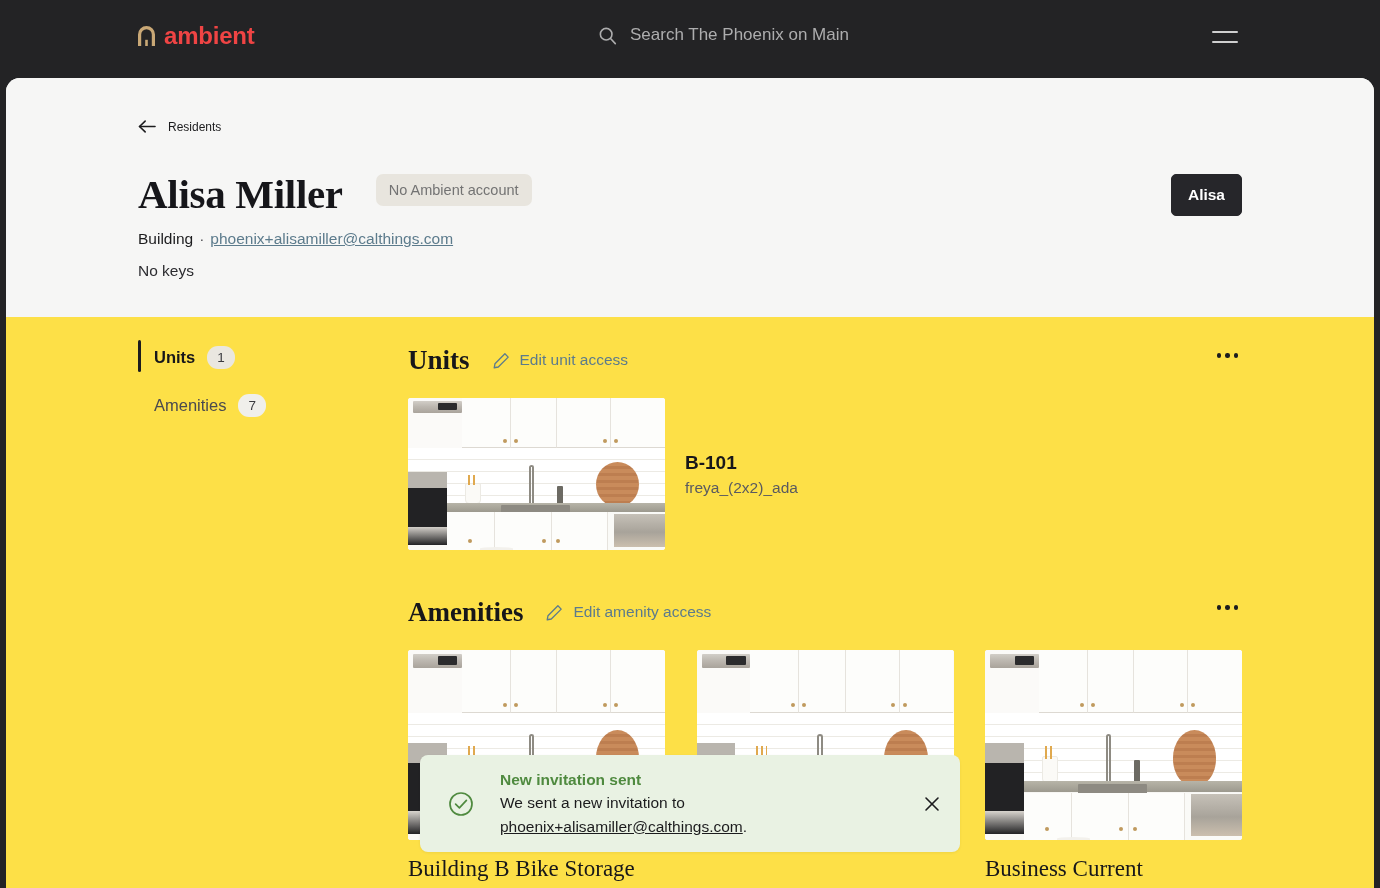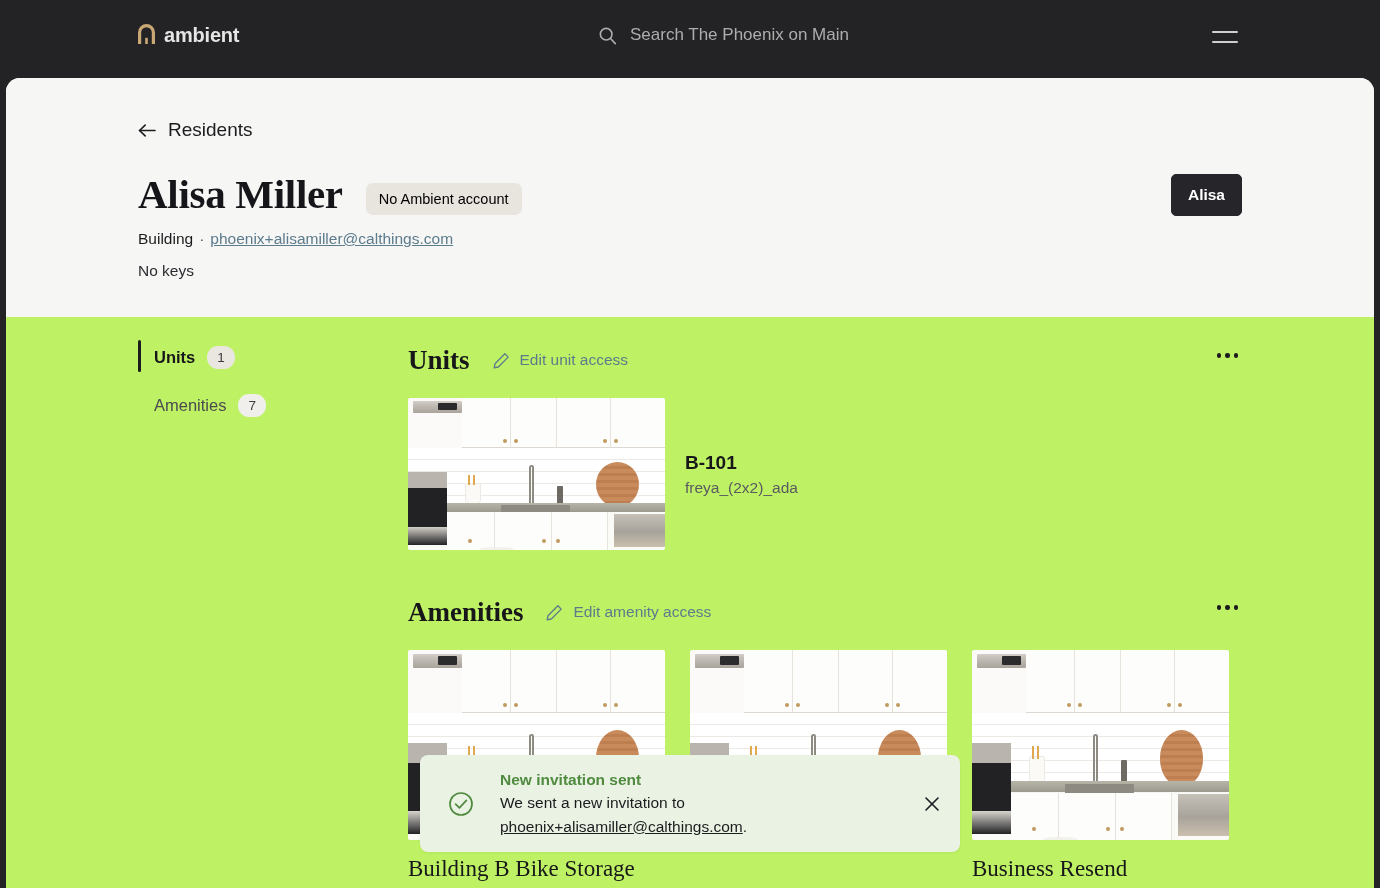--- a/index.html
+++ b/index.html
@@ -16,21 +16,21 @@
     position: absolute; top: 0; left: 0; width: 1380px; height: 78px;
     background: #232325;
     display: flex; align-items: center;
   }
   .brand {
     position: absolute; left: 138px; top: 24px;
     display: flex; align-items: center; gap: 9px;
   }
   .brand-mark { width: 17px; height: 21px; position: relative; display:block; }
   .brand-name {
-    color: #e5e5e5; font-size: 20px; font-weight: 600; letter-spacing: -0.2px;
+    color: #ef4444; font-size: 24px; font-weight: 600; letter-spacing: -0.2px;
     line-height: 1;
   }
   .searchwrap {
     position: absolute; left: 598px; top: 25px;
     display: flex; align-items: center; gap: 13px;
   }
   .search-icon { width: 19px; height: 19px; display:block; }
   .search-text { color: #adadae; font-size: 17px; }
   .hamburger {
     position: absolute; right: 142px; top: 31px;
@@ -47,32 +47,32 @@
     background: #ffffff; border-radius: 14px 14px 0 0; overflow: hidden;
   }
   .panel-head {
     background: #f6f6f5; width: 100%; height: 239px; position: relative;
   }
   .backlink {
     position: absolute; left: 132px; top: 41px;
     display: flex; align-items: center; gap: 11px; cursor: pointer;
   }
   .back-arrow { width: 19px; height: 15px; display:block; }
-  .back-label { font-size: 19px; color: #1c1c1e; font-weight: 500; }
+  .back-label { font-size: 12px; color: #1c1c1e; font-weight: 500; }
 
   .name-row {
     position: absolute; left: 132px; top: 96px;
-    display: flex; align-items: flex-end; gap: 23px;
+    display: flex; align-items: flex-start; gap: 33px;
   }
   .person-name {
     font-family: "Liberation Serif", serif;
     font-size: 41px; color: #16161a; line-height: 1; letter-spacing: -0.3px;
   }
   .badge-noaccount {
-    background: #e8e5de; color: #000000; font-size: 14.5px;
+    background: #e8e5de; color: #737373; font-size: 14.5px;
     padding: 8px 13px; border-radius: 7px; white-space: nowrap;
   }
   .meta-line {
     position: absolute; left: 132px; top: 152px;
     font-size: 15.5px; color: #1c1c1e; display: flex; align-items: baseline; gap: 6px;
   }
   .meta-line .sep { color: #55555a; }
   .email-link { color: #5c7b8c; text-decoration: underline; cursor: pointer; }
   .nokeys {
     position: absolute; left: 132px; top: 184px;
@@ -89,21 +89,21 @@
   .btn-secondary {
     background: #ffffff; border: 1px solid #d9d9d6; color: #1a1a1c;
     padding: 12px 18px;
   }
   .btn-primary {
     background: #26262a; border: 1px solid #26262a; color: #ffffff;
     padding: 12px 16px; font-weight: 600;
   }
 
   
-  .panel-body { position: relative; background: #bef264; height: 571px; }
+  .panel-body { position: relative; background: #fde047; height: 571px; }
   .sidenav { position: absolute; left: 132px; top: 26px; width: 220px; }
   .sidenav-item {
     display: flex; align-items: center; gap: 12px;
     height: 28px; margin-bottom: 20px; padding-left: 16px;
     position: relative; cursor: pointer;
   }
   .sidenav-item .rail {
     position: absolute; left: 0; top: -3px; width: 2.5px; height: 32px;
     background: #1c1c1e; border-radius: 2px; display: none;
   }
@@ -133,21 +133,21 @@
   .dots i { width: 4.5px; height: 4.5px; background: #1c1c1e; border-radius: 50%; display:block; }
 
   .unit-row { display: flex; align-items: center; gap: 20px; margin-top: 19px; }
   .thumb {
     width: 257px; height: 152px; border-radius: 3px; overflow: hidden;
     position: relative; background: #f2f0ec; flex: none;
   }
   .unit-info .unit-name { font-size: 19px; color: #17171a; font-weight: 600; line-height: 1.25; }
   .unit-info .unit-sub { font-size: 15.5px; color: #5a5a60; margin-top: 5px; }
 
-  .amen-grid { display: flex; gap: 25px; margin-top: 19px; }
+  .amen-grid { display: flex; gap: 25px; margin-top: 19px; justify-content: space-between; }
   .amen-card { width: 257px; }
   .amen-card .thumb { width: 257px; height: 190px; }
   .amen-name {
     font-family: "Liberation Serif", serif;
     font-size: 23px; color: #17171a; margin-top: 15px; line-height: 1.2;
   }
 
   
   .kitchen { position: absolute; inset: 0; background: #f7f6f3; }
   .k-upper { position: absolute; left: 0; top: 0; width: 100%; height: 33%; background: #fbfaf8; }
@@ -509,21 +509,21 @@
                     </div>
                   <div class="k-lowcab" style="left:56%;width:22%">
                       <span class="k-knob" style="left:8%;bottom:18%"></span>
                     </div>
                   <div class="k-bowl"></div>
                 </div>
                 <div class="k-stove"></div>
                 <div class="k-dish"></div>
               </div>
             </div>
-            <div class="amen-name">Business Resend</div>
+            <div class="amen-name">Business Current</div>
           </div>
 
         </div>
       </div>
     </div>
   </div>
 
   <div class="toast">
     <svg class="toast-icon" viewBox="0 0 26 26">
       <circle cx="13" cy="13" r="11" fill="none" stroke="#4f8a3f" stroke-width="1.7"></circle>

